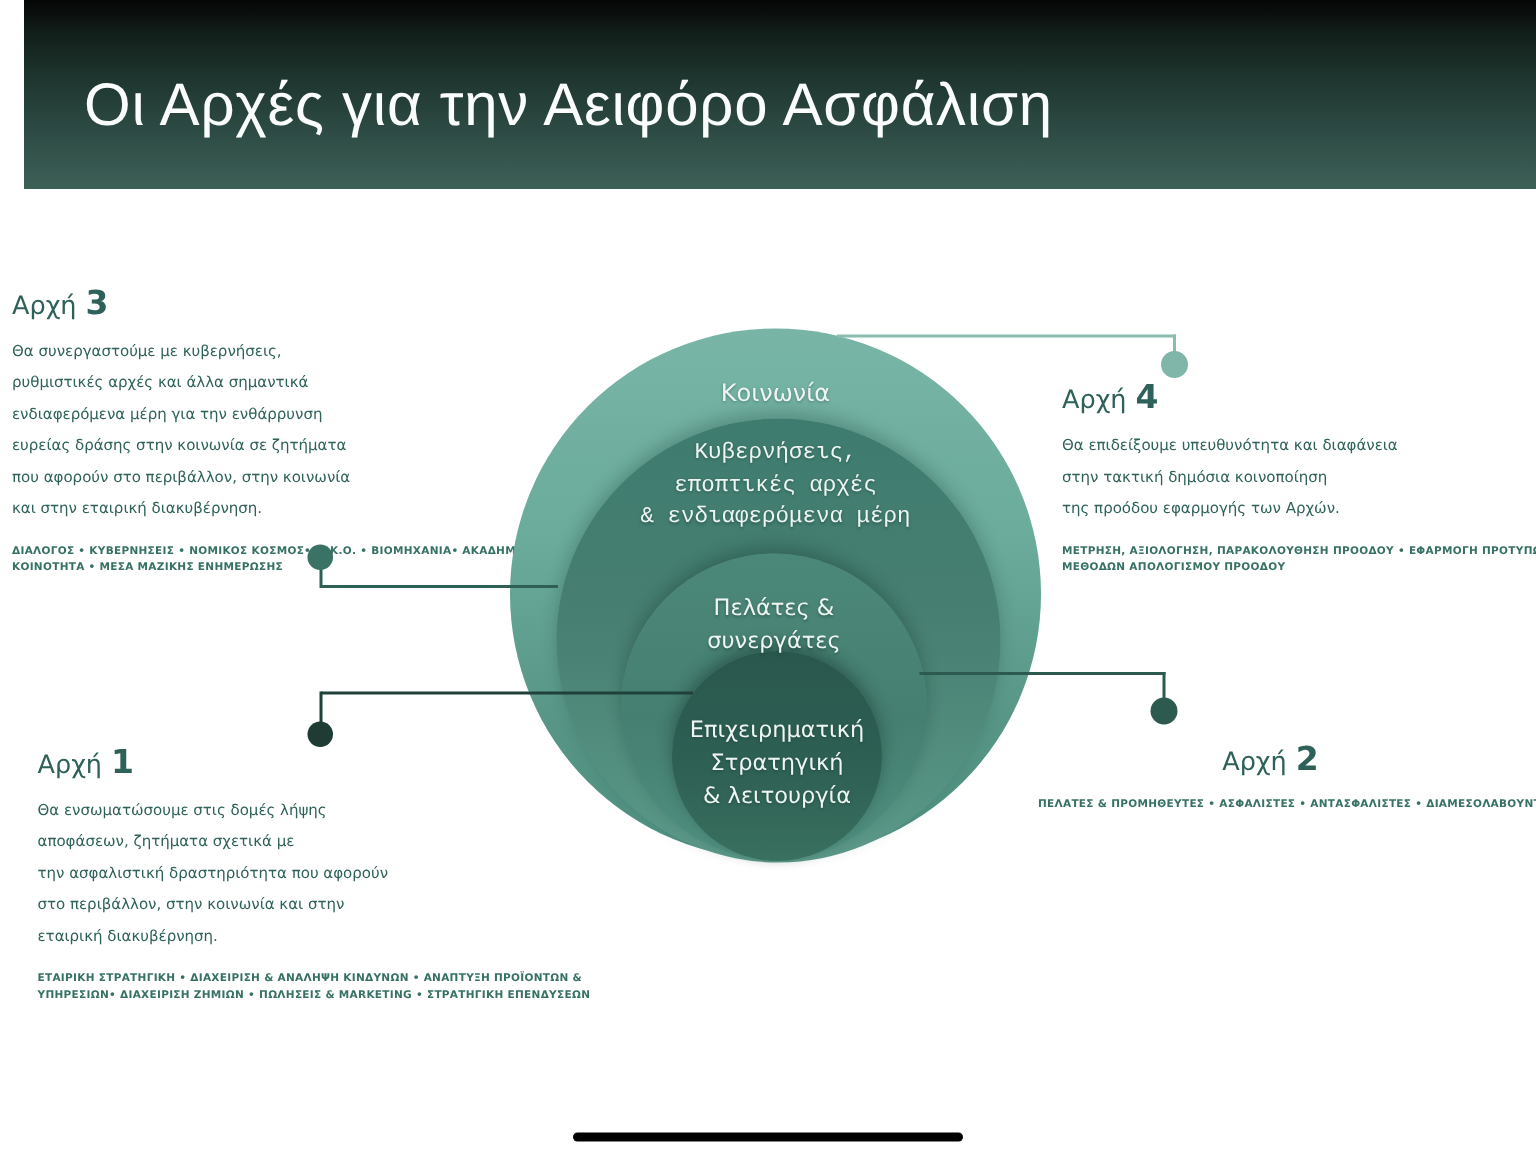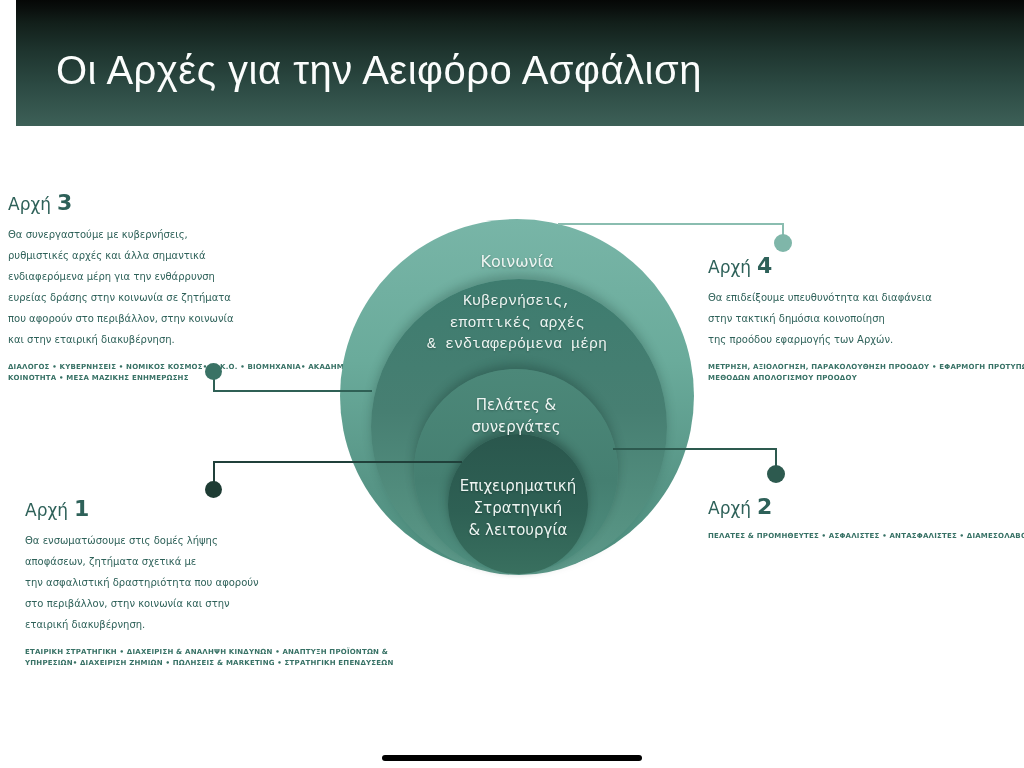--- a/index.html
+++ b/index.html
@@ -21,21 +21,21 @@
   
   .principle{position:absolute;color:#2e6159;}
   .p-heading{font-size:17px;line-height:22px;}
   .p-heading .num{font-size:22px;font-weight:bold;margin-left:6px;}
   .p-body{margin-top:9px;font-size:10px;line-height:21px;white-space:pre;}
   .p-tags{margin-top:12px;font-size:7px;line-height:11px;letter-spacing:0.2px;
           white-space:pre;color:#377165;font-weight:bold;}
   .pos-p3{left:8px;top:192px;width:320px;}
   .pos-p4{left:708px;top:255px;width:305px;}
   .pos-p1{left:25px;top:498px;width:325px;}
-  .pos-p2{left:708px;top:496px;width:310px;}
+  .pos-p2{left:692px;top:496px;width:310px;text-align:center;}
   
   .ring{position:absolute;border-radius:50%;}
   .ring-society{
     left:340px;top:219px;width:354px;height:354px;z-index:1;
     background:linear-gradient(180deg,#78b5a7 0%,#6aab9b 40%,#579586 75%,#4f9181 100%);
   }
   .ring-governments{
     left:371px;top:279px;width:296px;height:296px;z-index:2;
     background:linear-gradient(180deg,#3e7c6f 0%,#477f72 45%,#549080 80%,#5d998a 100%);
     box-shadow:0 -5px 10px rgba(20,50,44,0.25);

